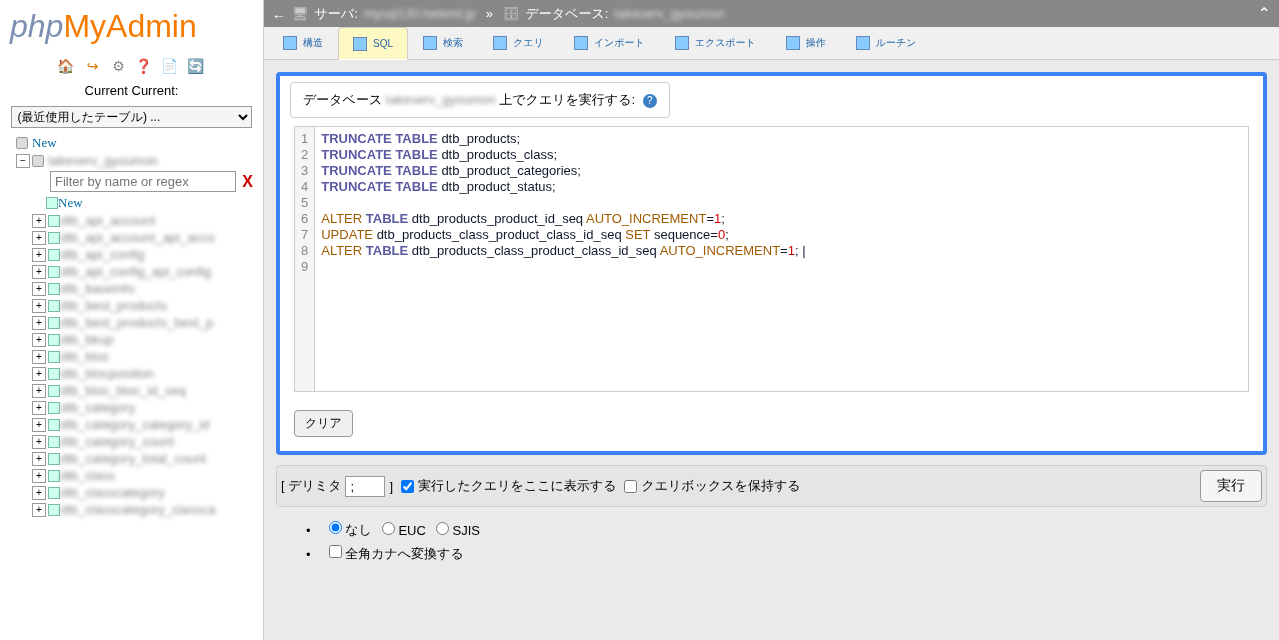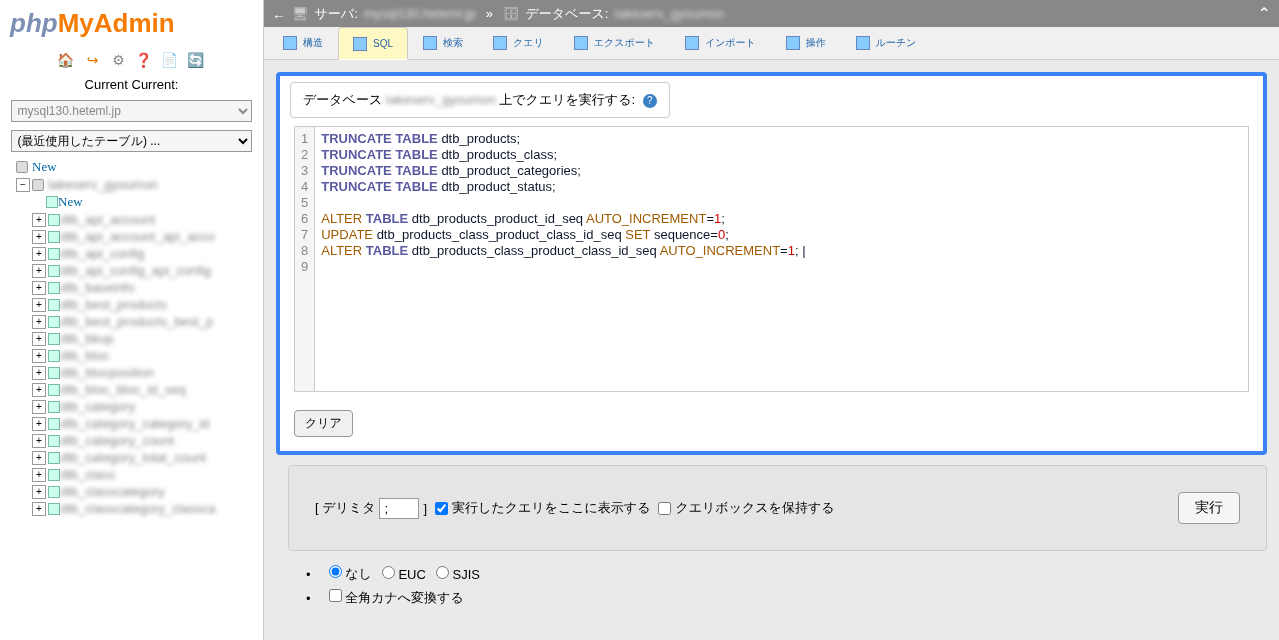--- a/index.html
+++ b/index.html
@@ -1,21 +1,21 @@
 <!DOCTYPE html>
 <html><head>
 <meta charset="utf-8">
 <style>
 * { margin: 0; padding: 0; box-sizing: border-box; font-family: Arial, sans-serif; }
 body { display: flex; height: 640px; width: 1279px; overflow: hidden; background: #fff; }
 
 
 .sidebar { width: 264px; background: #fff; display: flex; flex-direction: column; border-right: 1px solid #ccc; }
 .logo { padding: 8px 10px; }
-.logo-text { font-family: Georgia, serif; font-size: 26px; font-weight: bold; }
+.logo-text { font-family: Georgia, serif; font-size: 32px; font-weight: normal; }
 .logo-php { color: #7d8fb3; font-style: italic; }
 .logo-my { color: #f57c00; }
 .logo-admin { color: #f57c00; }
 
 .toolbar { display: flex; gap: 8px; justify-content: center; padding: 4px 0; }
 .toolbar-icon { width: 18px; height: 18px; display: inline-flex; align-items: center; justify-content: center; font-size: 14px; }
 
 .server-label { text-align: center; font-size: 13px; padding: 4px 0; }
 .server-select, .recent-select { width: 92%; margin: 4px auto; display: block; padding: 2px; font-size: 12px; border: 1px solid #999; background: #f5f5f5; color: #888; }
 .recent-select { color: #000; }
@@ -58,21 +58,21 @@
 .gutter div { line-height: 16px; }
 .code { padding: 4px 6px; flex: 1; }
 .code div { line-height: 16px; white-space: pre; }
 .kw { color: #5a5aa0; font-weight: bold; }
 .kw2 { color: #a05a00; }
 .num { color: #c00; }
 .ident { color: #0f172a; }
 
 .clear-btn { margin: 8px 14px 14px 14px; padding: 4px 10px; border: 1px solid #999; background: #f0f0f0; border-radius: 4px; font-size: 12px; cursor: pointer; }
 
-.options { margin: 10px 0 0 12px; padding: 26px; border: 1px solid #ccc; background: #e5e5e5; border-radius: 4px; display: flex; align-items: center; font-size: 13px; }
+.options { margin: 10px 0 0 0; padding: 4px; border: 1px solid #ccc; background: #e5e5e5; border-radius: 4px; display: flex; align-items: center; font-size: 13px; }
 .delim-label { }
 .delim-input { width: 40px; padding: 2px 4px; margin: 0 4px; border: 1px solid #999; }
 .exec-btn { margin-left: auto; padding: 6px 16px; border: 1px solid #999; background: #f5f5f5; border-radius: 4px; font-size: 14px; cursor: pointer; }
 
 .radios { margin: 14px 0 0 30px; font-size: 13px; }
 .radios-row { display: flex; align-items: center; gap: 10px; margin-bottom: 6px; }
 .bullet { margin-right: 8px; }
 
 .icon-home { color: #d97706; }
 .icon-exit { color: #d97706; }
@@ -95,32 +95,35 @@
   </div>
   <div class="toolbar">
     <span class="toolbar-icon icon-home">🏠</span>
     <span class="toolbar-icon icon-exit">↪</span>
     <span class="toolbar-icon icon-gear">⚙</span>
     <span class="toolbar-icon icon-help">❓</span>
     <span class="toolbar-icon icon-doc">📄</span>
     <span class="toolbar-icon icon-refresh">🔄</span>
   </div>
   <div class="server-label">Current Current:</div>
-  <select class="server-select"><option>mysql130.heteml.jp</option></select>
   <select class="recent-select"><option>(最近使用したテーブル) ...</option></select>
 
   <div class="tree">
     <div class="tree-item new">
       <span class="icon-db-s"></span>
       <span class="tree-label new-node" style="margin-left:4px">New</span>
     </div>
     <div class="tree-item db">
       <span class="tree-toggle">−</span>
       <span class="icon-db-s"></span>
       <span class="tree-label blurred" style="margin-left:4px">takeserv_gyoumon</span>
+    </div>
+    <div class="filter-row">
+      <input class="filter-input" placeholder="Filter by name or regex" style="">
+      <span class="filter-x">X</span>
     </div>
     <div id="table-list">
         <div class="tree-item table">
           <span style="width:14px;display:inline-block"></span>
           <span class="icon-tbl-s"></span> 
           <span class="tree-label new-node">New</span>
         </div>
         <div class="tree-item table">
           <span class="tree-toggle">+</span>
           <span class="icon-tbl-s"></span> 
@@ -240,25 +243,25 @@
       <div class="tab">
         <span class="icon-tab"></span>
         <span>検索</span>
       </div>
       <div class="tab">
         <span class="icon-tab"></span>
         <span>クエリ</span>
       </div>
       <div class="tab">
         <span class="icon-tab"></span>
+        <span>インポート</span>
+      </div>
+      <div class="tab">
+        <span class="icon-tab"></span>
         <span>エクスポート</span>
-      </div>
-      <div class="tab">
-        <span class="icon-tab"></span>
-        <span>インポート</span>
       </div>
       <div class="tab">
         <span class="icon-tab"></span>
         <span>操作</span>
       </div>
       <div class="tab">
         <span class="icon-tab"></span>
         <span>ルーチン</span>
       </div>
     </div>

